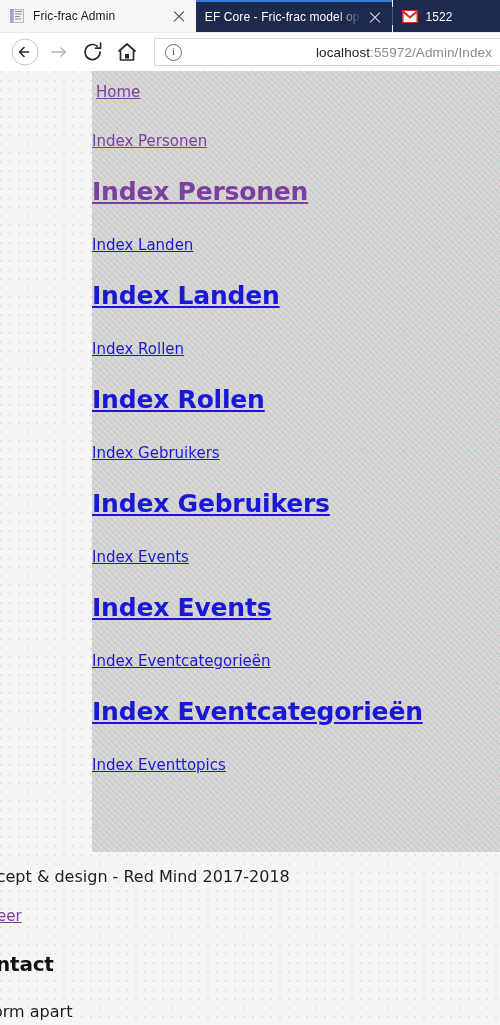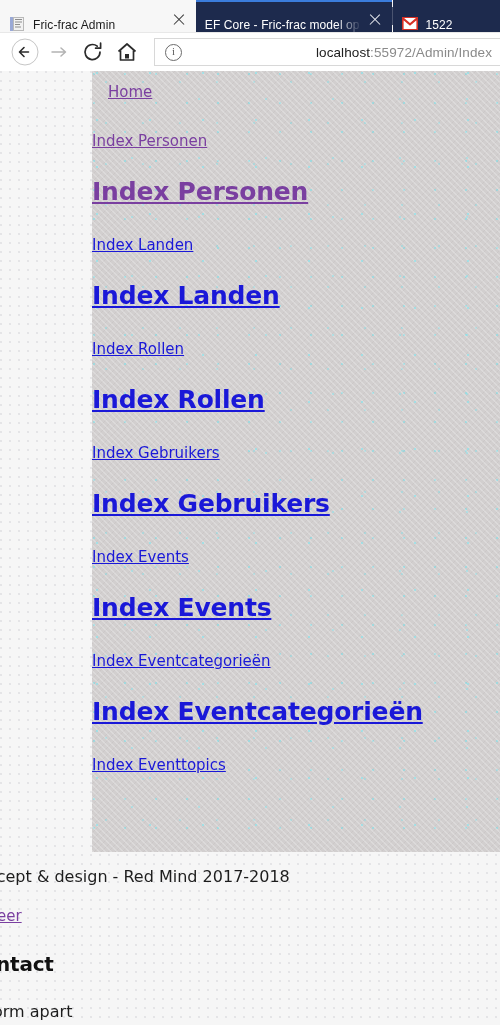--- a/index.html
+++ b/index.html
@@ -30,21 +30,21 @@
     background: #f7f7f7;
     display: flex;
     align-items: stretch;
     position: relative;
     flex: 0 0 auto;
     border-bottom: 1px solid #e8e8e8;
   }
 
   .tab {
     display: flex;
-    align-items: flex-end;
+    align-items: center;
     height: 32px;
     box-sizing: border-box;
     padding: 0 4px 0 9px;
     position: relative;
     min-width: 0;
   }
   .tab.inactive {
     background: #f7f7f7;
     color: #202020;
     width: 220px;
@@ -226,21 +226,21 @@
   .content-inner {
     position: relative;
     padding: 14px 0 0 0;
   }
 
   .crumb-link {
     display: block;
     font-size: 15px;
     line-height: 1;
     padding-left: 0;
-    margin: 0 0 0 16px;
+    margin: 0 0 0 4px;
     color: #7a3fa0;
     text-decoration: underline;
     font-family: "DejaVu Sans", sans-serif;
     cursor: pointer;
   }
 
   .site-title {
     font-size: 27px;
     font-weight: bold;
     color: #111111;

